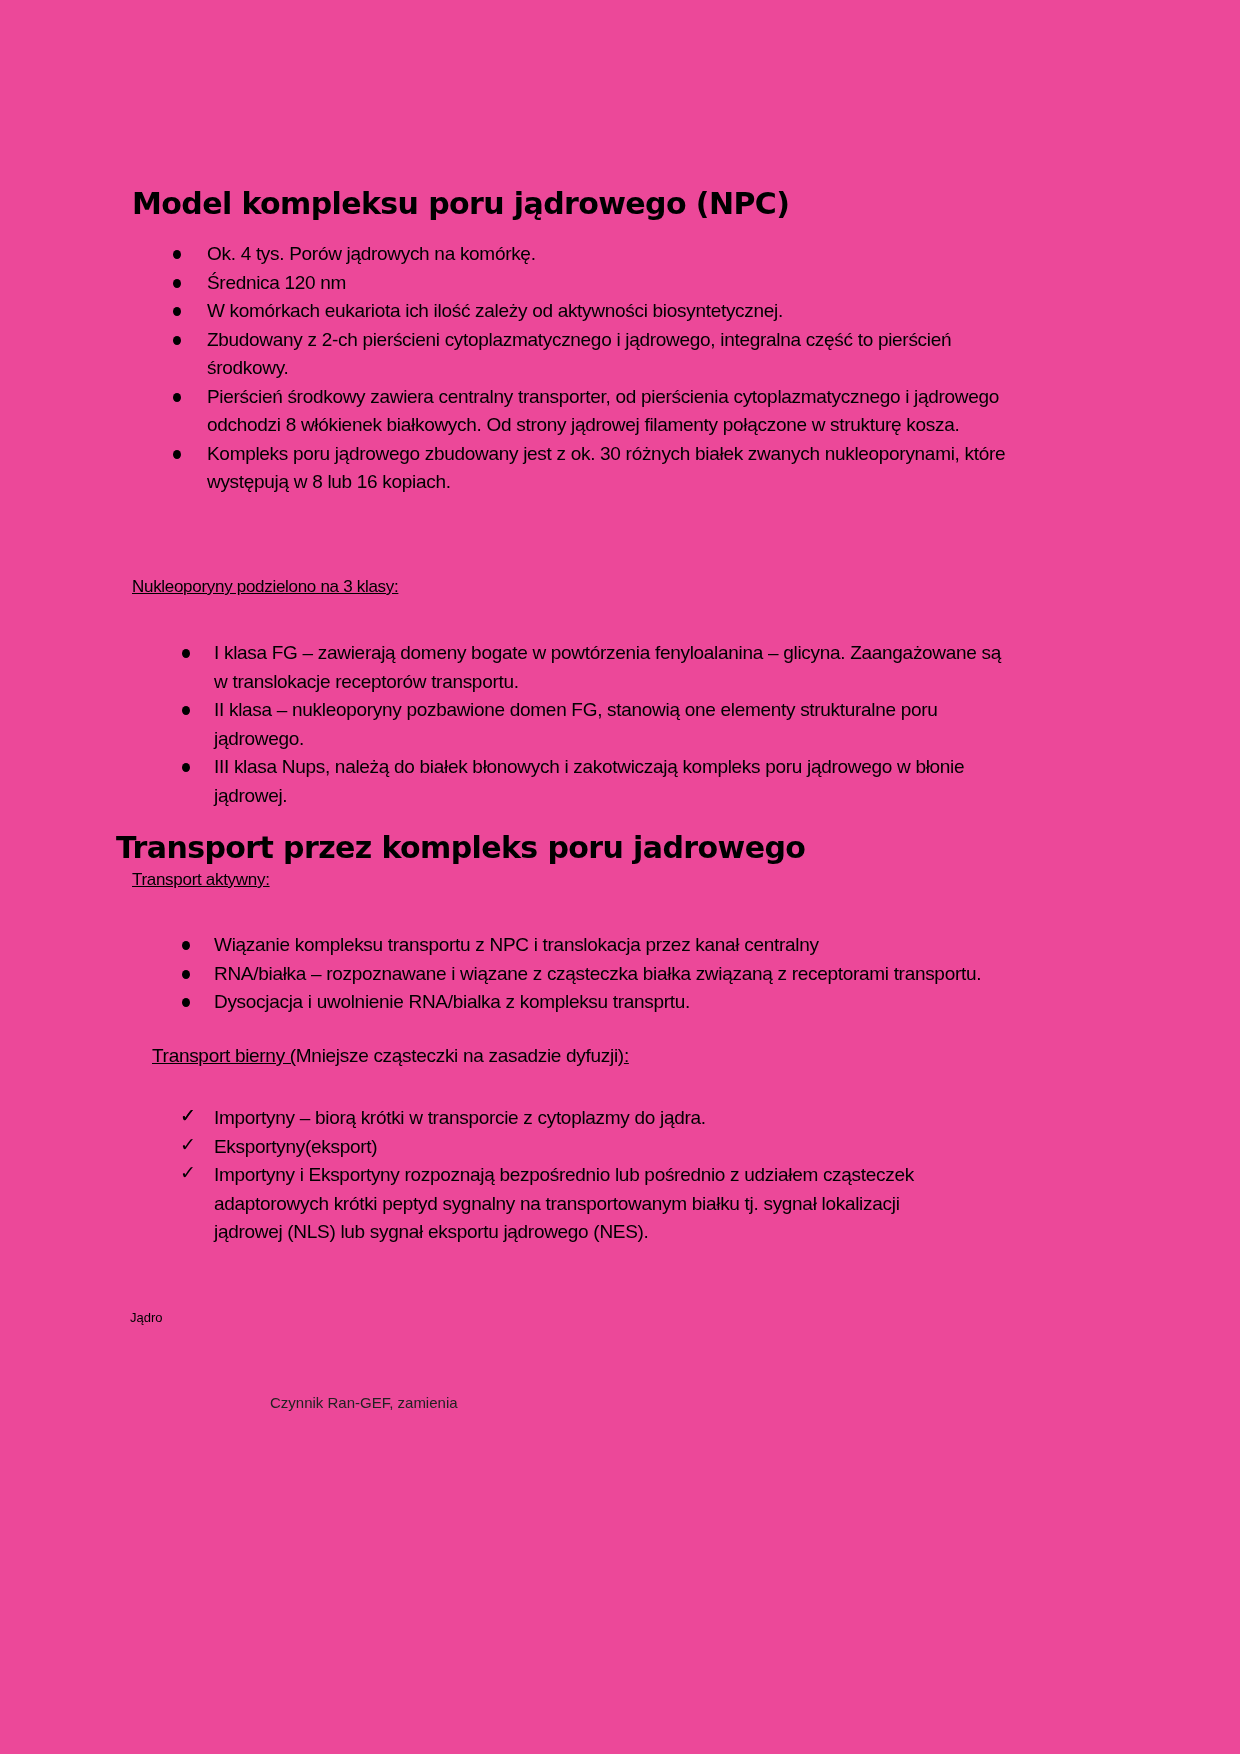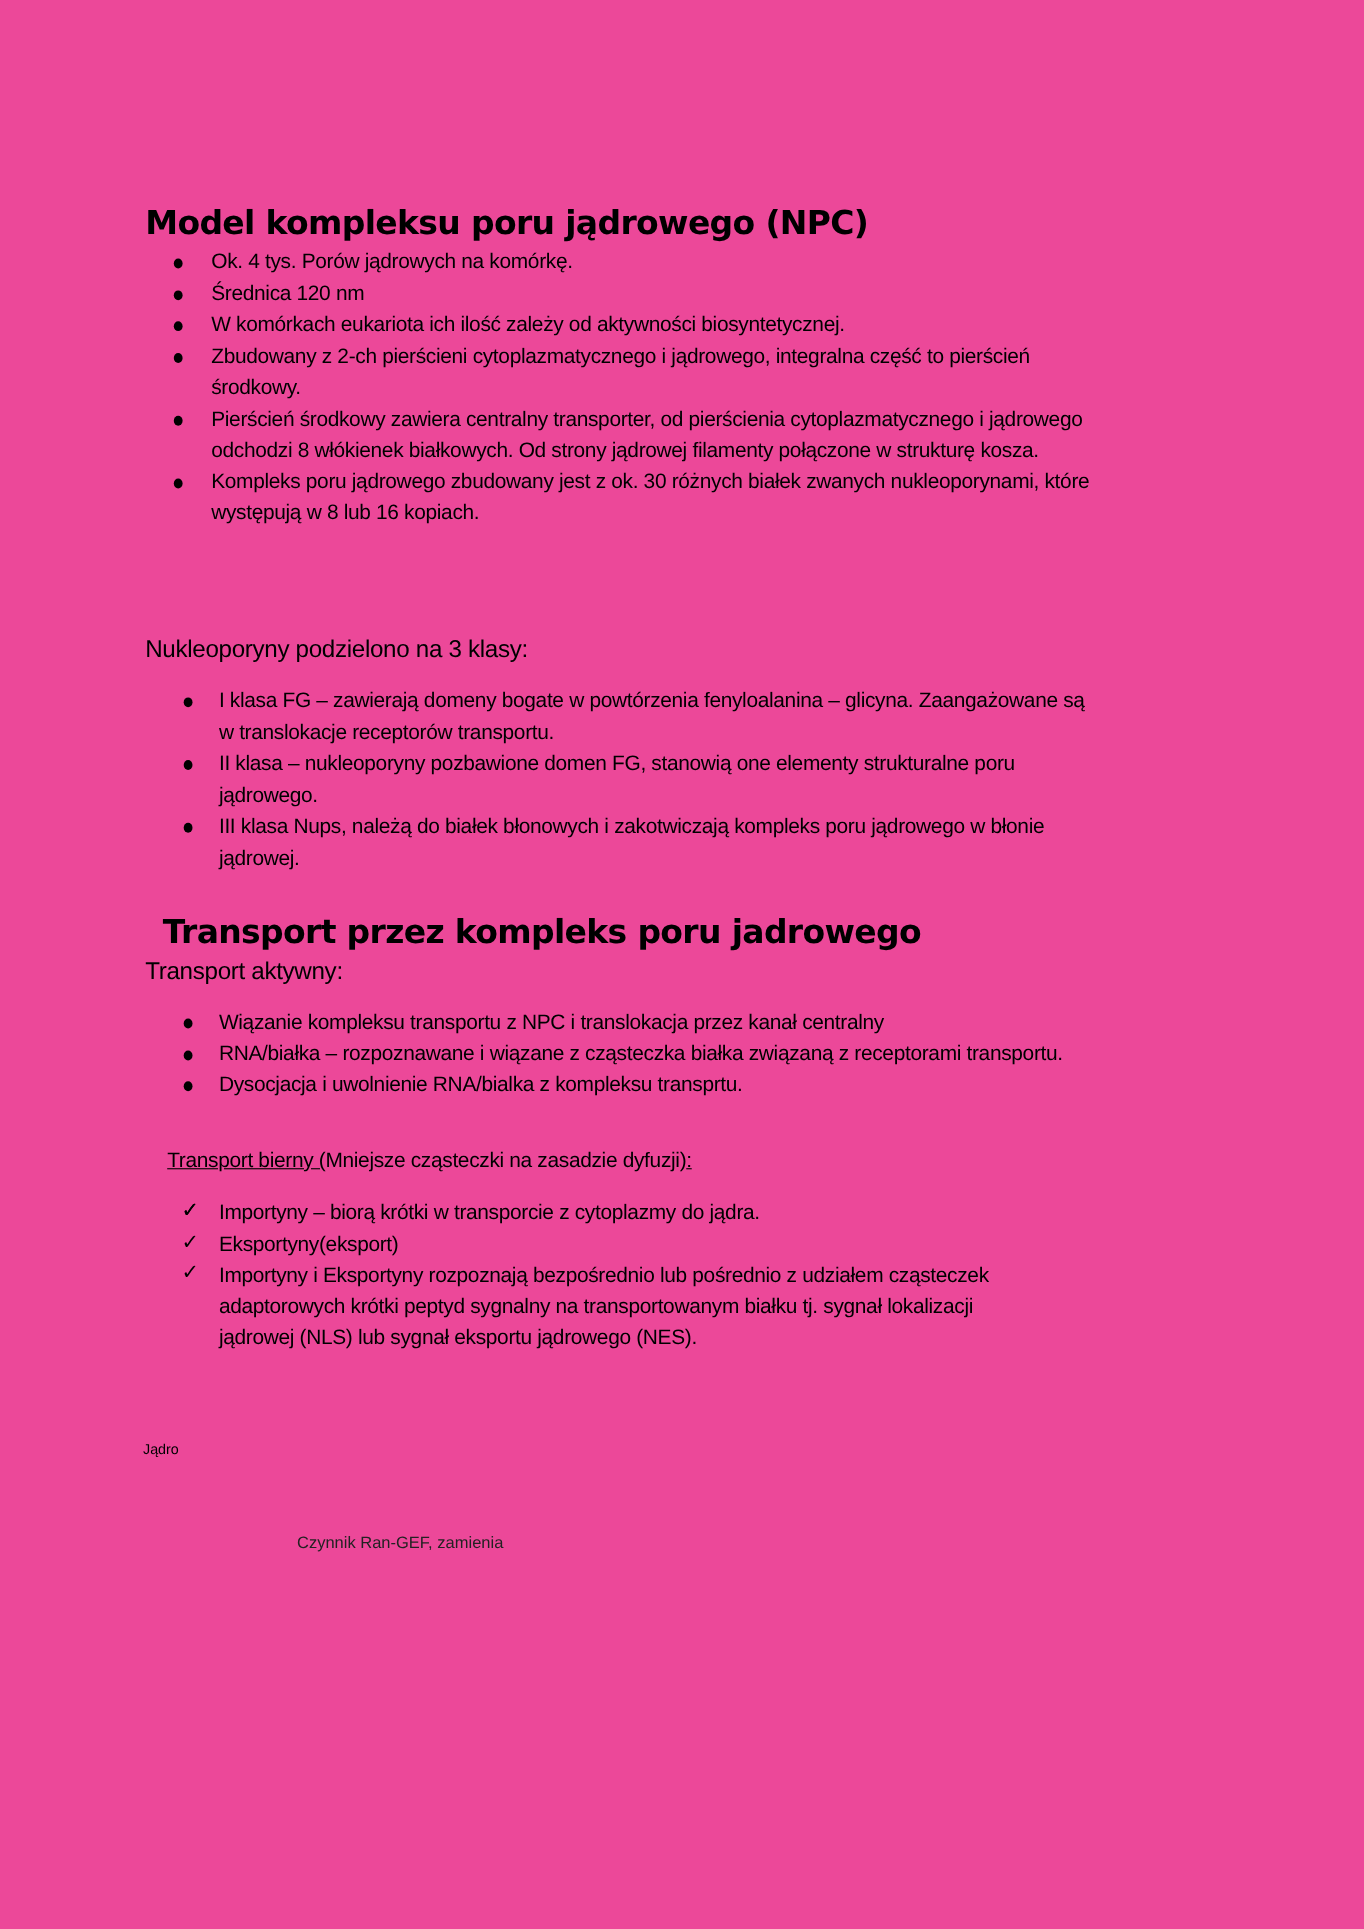--- a/index.html
+++ b/index.html
@@ -1,22 +1,22 @@
 <!DOCTYPE html>
 <html><head>
   <meta charset="utf-8">
   <style>
     html, body { margin: 0; padding: 0; background: #ffffff; }
     body { width: 1240px; height: 1754px; position: relative; overflow: hidden; color: #000; }
     .page { position: absolute; left: 0; top: 0; width: 1240px; height: 1754px; background: #ec4899; padding-left: 16px; }
     .abs { position: absolute; }
     .h1 { font-family: "DejaVu Sans", sans-serif; font-weight: bold; font-size: 30px; letter-spacing: -0.6px; white-space: nowrap; }
     .txt { font-family: "Liberation Sans", sans-serif; font-size: 19px; line-height: 28px; letter-spacing: -0.3px; }
-    .sub { font-family: "Liberation Sans", sans-serif; font-size: 22px; letter-spacing: -0.3px; white-space: nowrap; }
-    ul.list { list-style: none; margin: 0; padding: 0; }
+    .sub { font-family: "Liberation Sans", sans-serif; font-size: 17px; text-decoration: underline; letter-spacing: -0.3px; white-space: nowrap; }
+    ul.list { list-style: none; margin: 15px; padding: 0; }
     ul.list li { position: relative; font-family: "Liberation Sans", sans-serif; font-size: 19px; line-height: 28.5px; letter-spacing: -0.3px; }
     .bullet { position: absolute; width: 8px; height: 9px; border-radius: 50%; background: #000; }
     .check { position: absolute; font-family: "DejaVu Sans", sans-serif; font-size: 19px; line-height: 28px; }
     .plain { font-family: "Liberation Sans", sans-serif; font-size: 13px; white-space: nowrap; }
     .small { font-family: "Liberation Sans", sans-serif; font-size: 15px; white-space: nowrap; color: #222; }
   </style>
 </head>
 <body>
 
 <div class="page">
@@ -33,21 +33,21 @@
   </ul>
 
   <div class="abs sub" style="left:132px; top:577px;">Nukleoporyny podzielono na 3 klasy:</div>
 
   <ul class="list abs" style="left:199px; top:624px; width:800px;">
     <li><span class="bullet" style="left:-32px; top:10px;"></span><span>I klasa FG – zawierają domeny bogate w powtórzenia fenyloalanina – glicyna. Zaangażowane są w translokacje receptorów transportu.</span></li>
     <li><span class="bullet" style="left:-32px; top:10px;"></span><span>II klasa – nukleoporyny pozbawione domen FG, stanowią one elementy strukturalne poru jądrowego.</span></li>
     <li><span class="bullet" style="left:-32px; top:10px;"></span><span>III klasa Nups, należą do białek błonowych i zakotwiczają kompleks poru jądrowego w błonie jądrowej.</span></li>
   </ul>
 
-  <div class="abs h1" style="left:148px; top:830px;text-align:center;">Transport przez kompleks poru jadrowego</div>
+  <div class="abs h1" style="left:116px; top:830px;text-align:center;">Transport przez kompleks poru jadrowego</div>
 
   <div class="abs sub" style="left:132px; top:870px;">Transport aktywny:</div>
 
   <ul class="list abs" style="left:199px; top:916px; width:820px;">
     <li><span class="bullet" style="left:-32px; top:10px;"></span><span>Wiązanie kompleksu transportu z NPC i translokacja przez kanał centralny</span></li>
     <li style="white-space:nowrap;"><span class="bullet" style="left:-32px; top:10px;"></span><span>RNA/białka – rozpoznawane i wiązane z cząsteczka białka związaną z receptorami transportu.</span></li>
     <li><span class="bullet" style="left:-32px; top:10px;"></span><span>Dysocjacja i uwolnienie RNA/bialka z kompleksu transprtu.</span></li>
   </ul>
 
   <div class="abs txt" style="left:132px; top:1042px; white-space:nowrap;margin-left:20px;">

